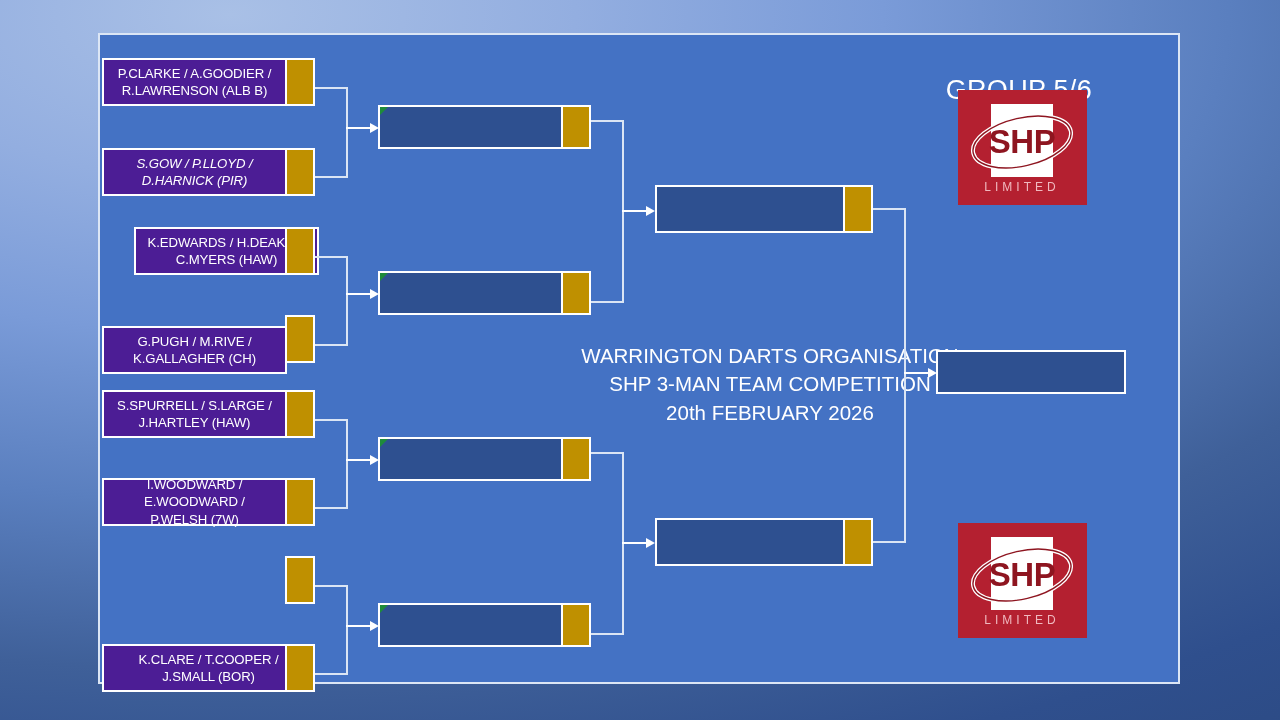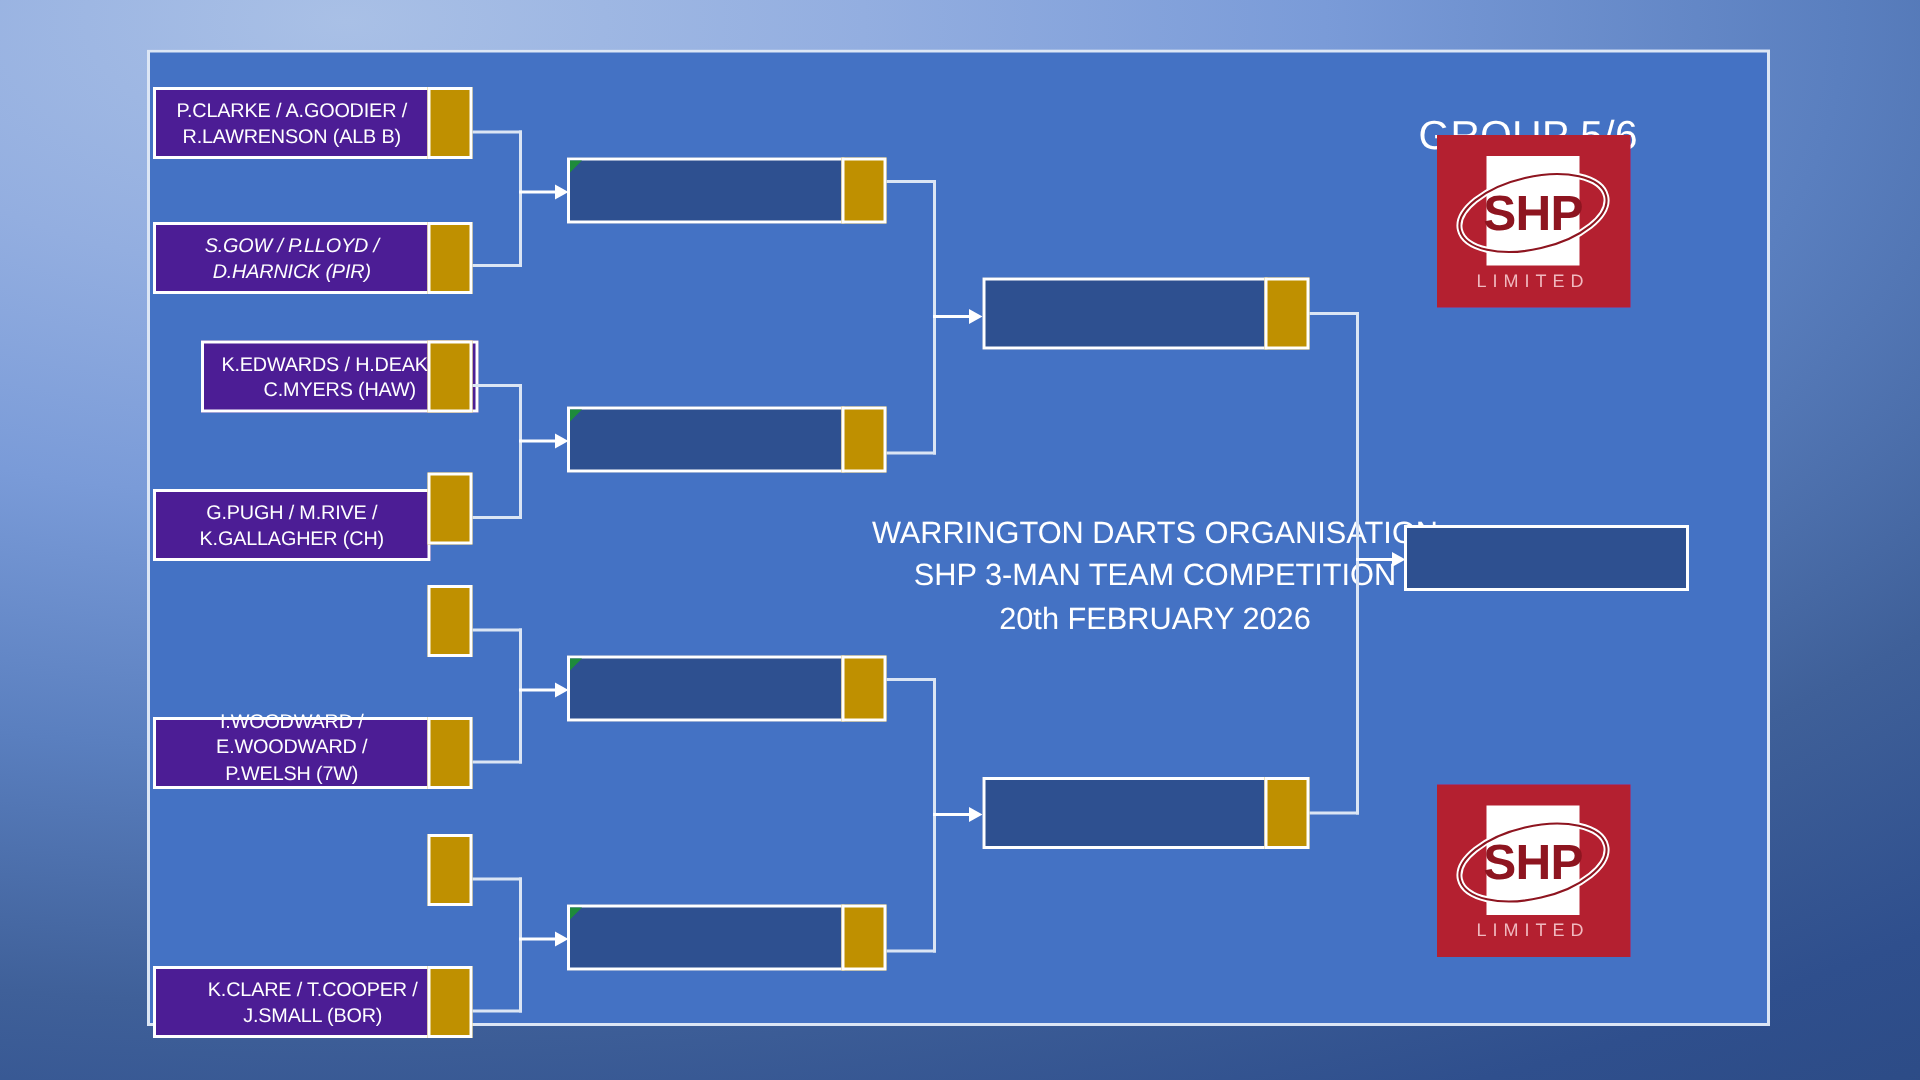--- a/index.html
+++ b/index.html
@@ -127,21 +127,21 @@
     font-size: 20.5px;
     line-height: 1.39;
     white-space: pre-line;
   }
 
   
   .logo {
     position: absolute;
     width: 129px;
     height: 104px;
-    background: #be185d;
+    background: #4d7c0f;
     overflow: hidden;
   }
   .logo.tall { height: 115px; }
   .logo svg { display: block; width: 100%; height: 100%; }
 </style>
 </head>
 <body>
 
 <div id="stage">
 
@@ -170,23 +170,27 @@
 C.MYERS (HAW)</span>
     </div>
     <div class="score" style="left:185px; top:192px; width:30px; height:48px;"></div>
 
     <div class="tbox" style="left:2px; top:280px; width:185px; height:48px;margin-top:11px;">
       <span class="label">G.PUGH / M.RIVE /
 K.GALLAGHER (CH)</span>
     </div>
     <div class="score" style="left:185px; top:280px; width:30px; height:48px;"></div>
 
+    <div class="tbox" style="left:2px; top:355px; width:185px; height:48px;">
+      <span class="label">S.SPURRELL / S.LARGE /
+J.HARTLEY (HAW)</span>
+    </div>
     <div class="score" style="left:185px; top:355px; width:30px; height:48px;"></div>
 
-    <div class="tbox" style="left:2px; top:443px; width:185px; height:48px;align-items:flex-end;">
+    <div class="tbox" style="left:2px; top:443px; width:185px; height:48px;">
       <span class="label">I.WOODWARD / E.WOODWARD /
 P.WELSH (7W)</span>
     </div>
     <div class="score" style="left:185px; top:443px; width:30px; height:48px;"></div>
 
     <div class="score" style="left:185px; top:521px; width:30px; height:48px;"></div>
 
     <div class="tbox" style="left:2px; top:609px; width:185px; height:48px;padding-left:28px;">
       <span class="label">K.CLARE / T.COOPER /
 J.SMALL (BOR)</span>

